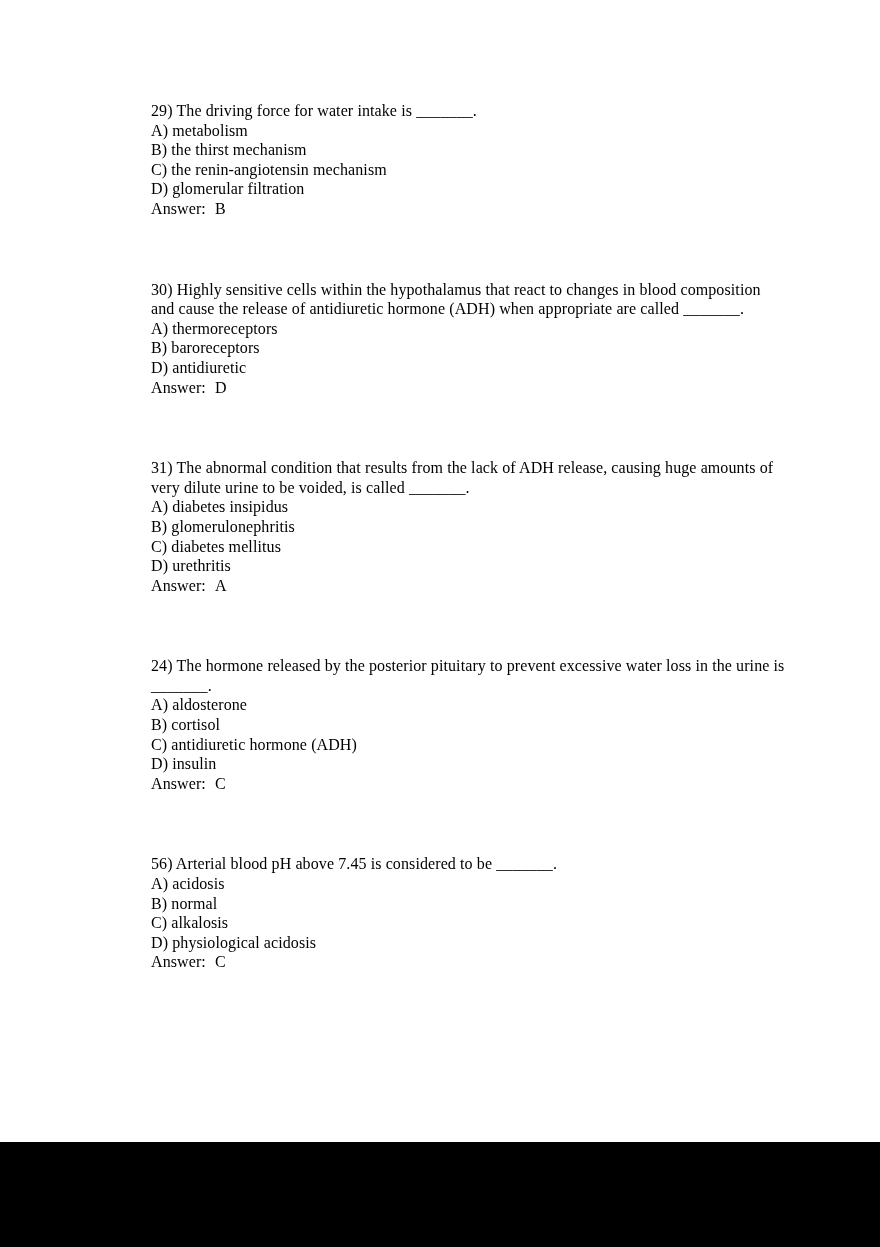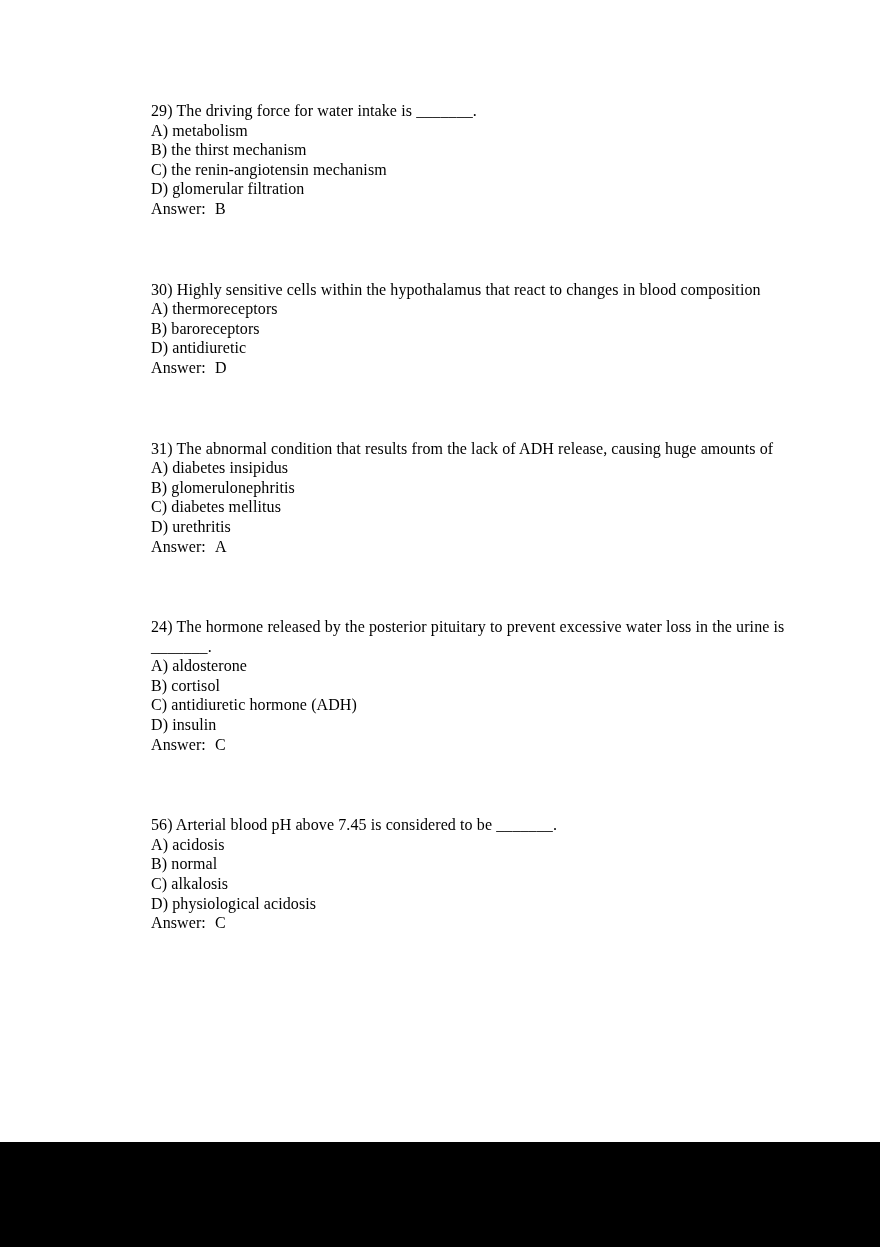--- a/index.html
+++ b/index.html
@@ -49,27 +49,29 @@
     <div class="question">
       <div>29) The driving force for water intake is _______.</div>
       <div>A) metabolism</div>
       <div>B) the thirst mechanism</div>
       <div>C) the renin-angiotensin mechanism</div>
       <div>D) glomerular filtration</div>
       <div><span>Answer:</span><span class="answer-letter">B</span></div>
     </div>
     <div class="question">
       <div>30) Highly sensitive cells within the hypothalamus that react to changes in blood composition</div>
+      <div>and cause the release of antidiuretic hormone (ADH) when appropriate are called _______.</div>
       <div>A) thermoreceptors</div>
       <div>B) baroreceptors</div>
       <div>D) antidiuretic</div>
       <div><span>Answer:</span><span class="answer-letter">D</span></div>
     </div>
     <div class="question">
       <div>31) The abnormal condition that results from the lack of ADH release, causing huge amounts of</div>
+      <div>very dilute urine to be voided, is called _______.</div>
       <div>A) diabetes insipidus</div>
       <div>B) glomerulonephritis</div>
       <div>C) diabetes mellitus</div>
       <div>D) urethritis</div>
       <div><span>Answer:</span><span class="answer-letter">A</span></div>
     </div>
     <div class="question">
       <div>24) The hormone released by the posterior pituitary to prevent excessive water loss in the urine is</div>
       <div>_______.</div>
       <div>A) aldosterone</div>

